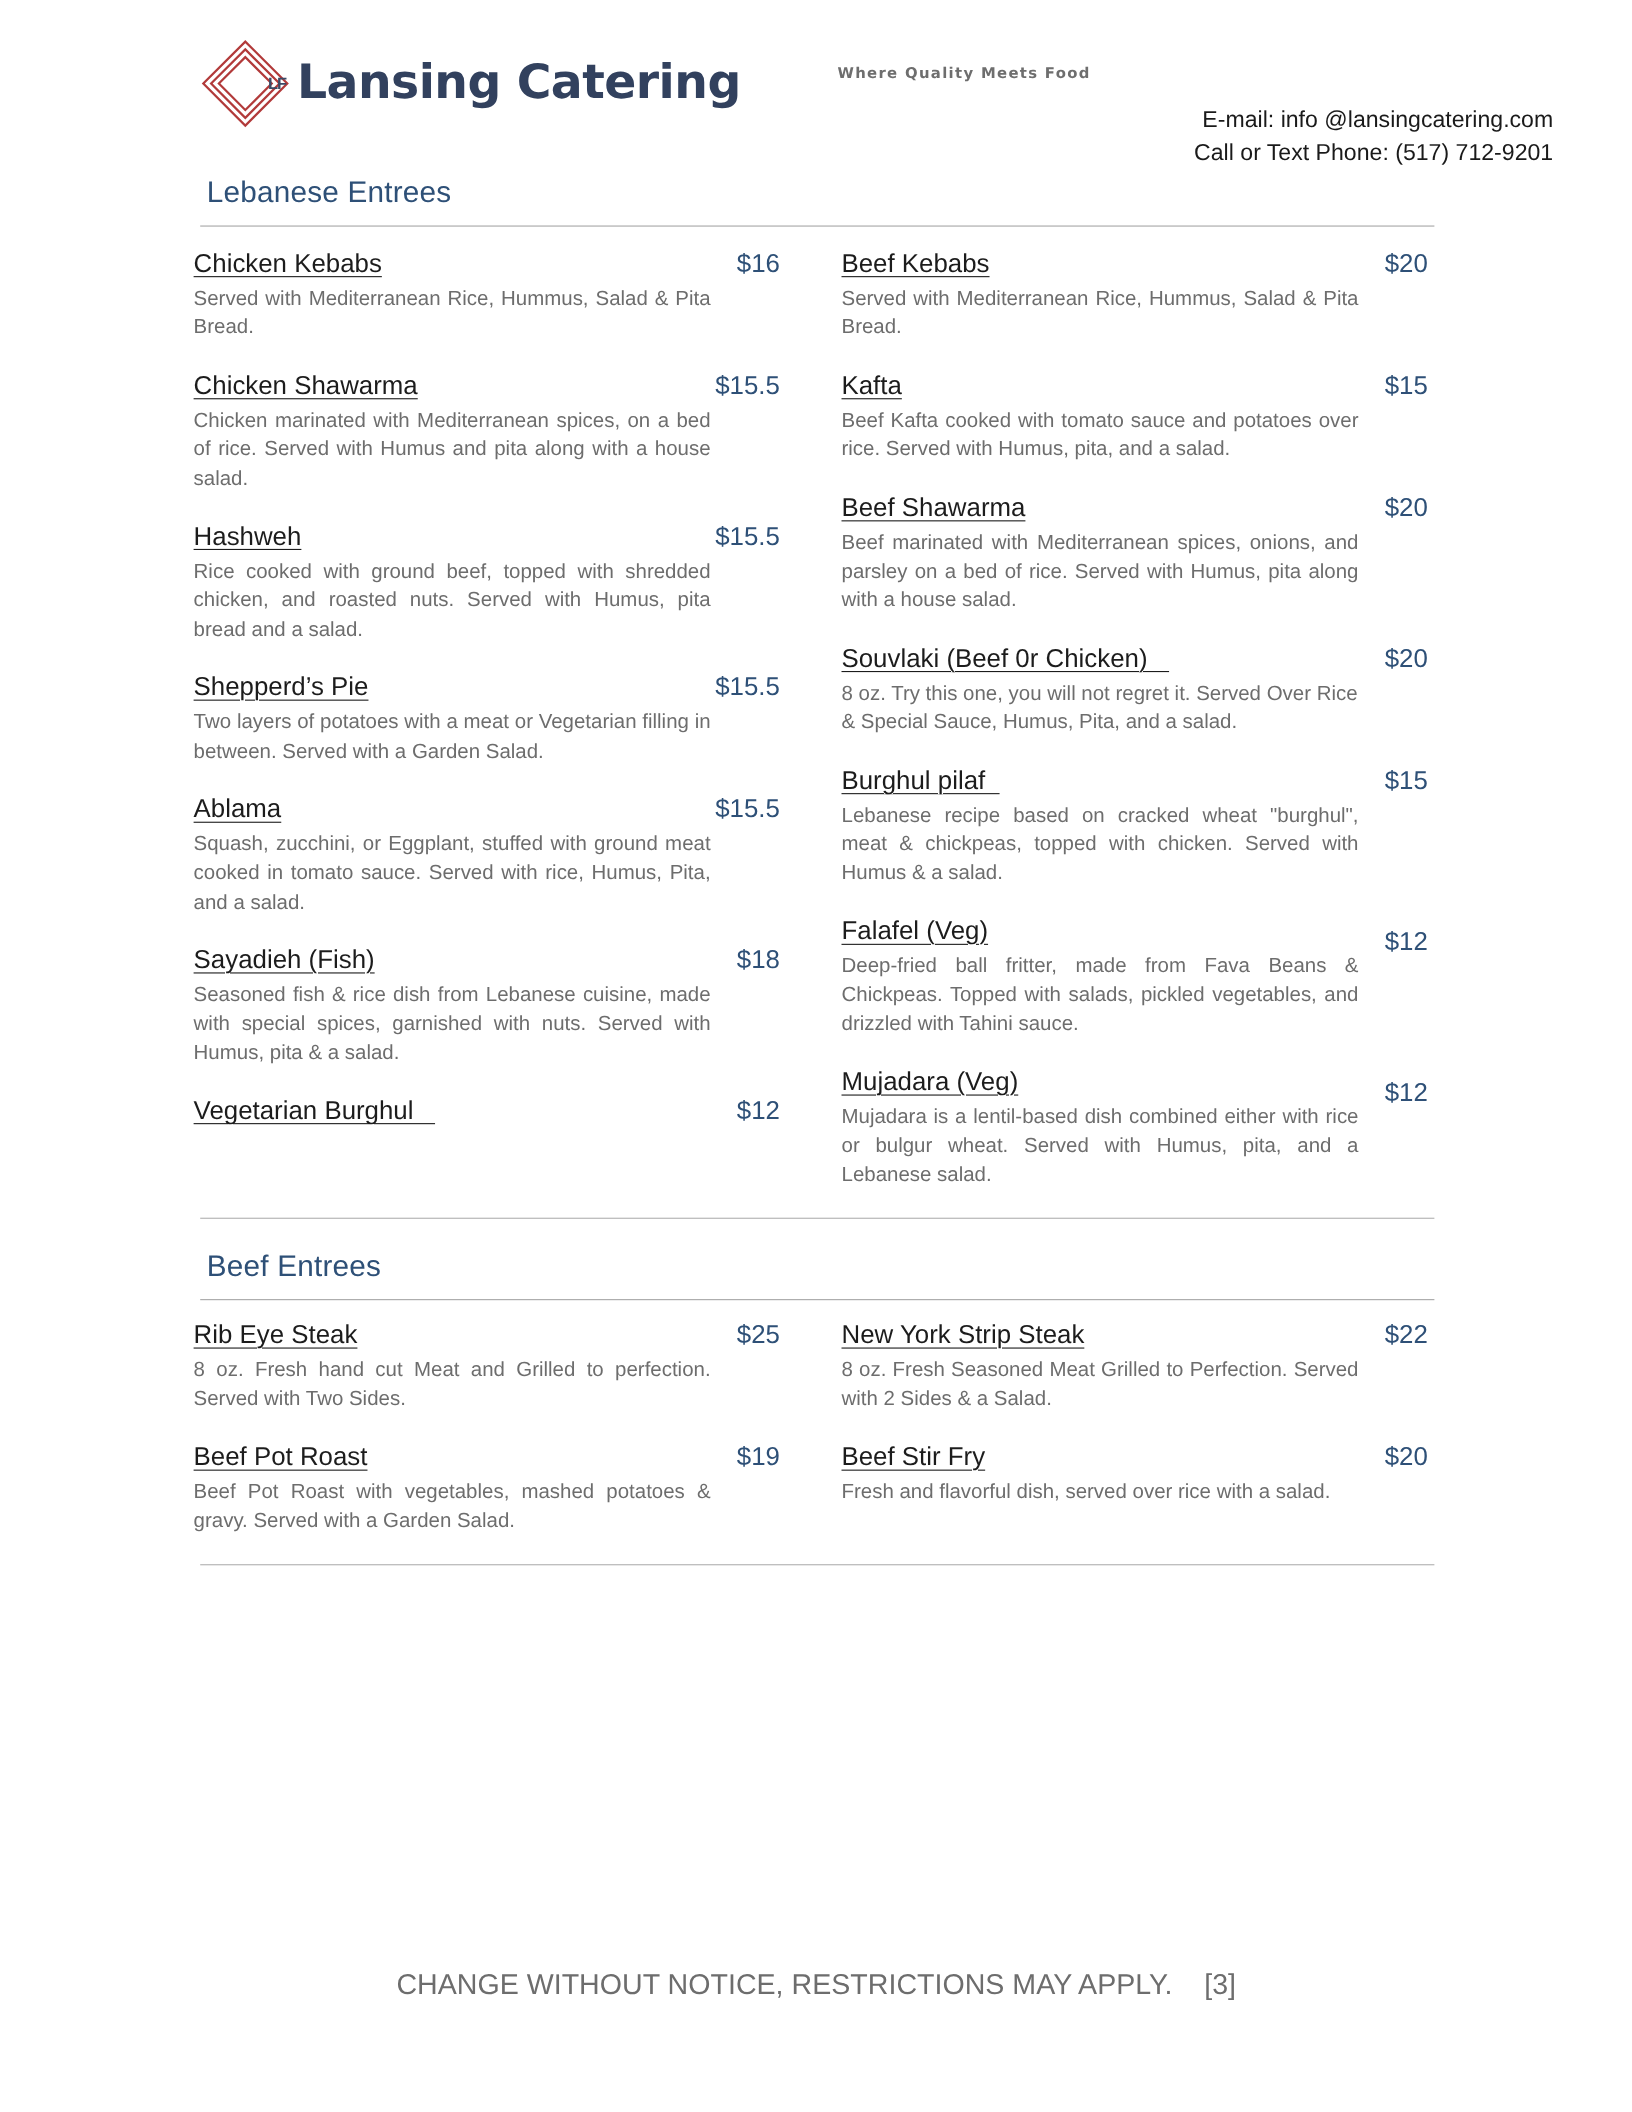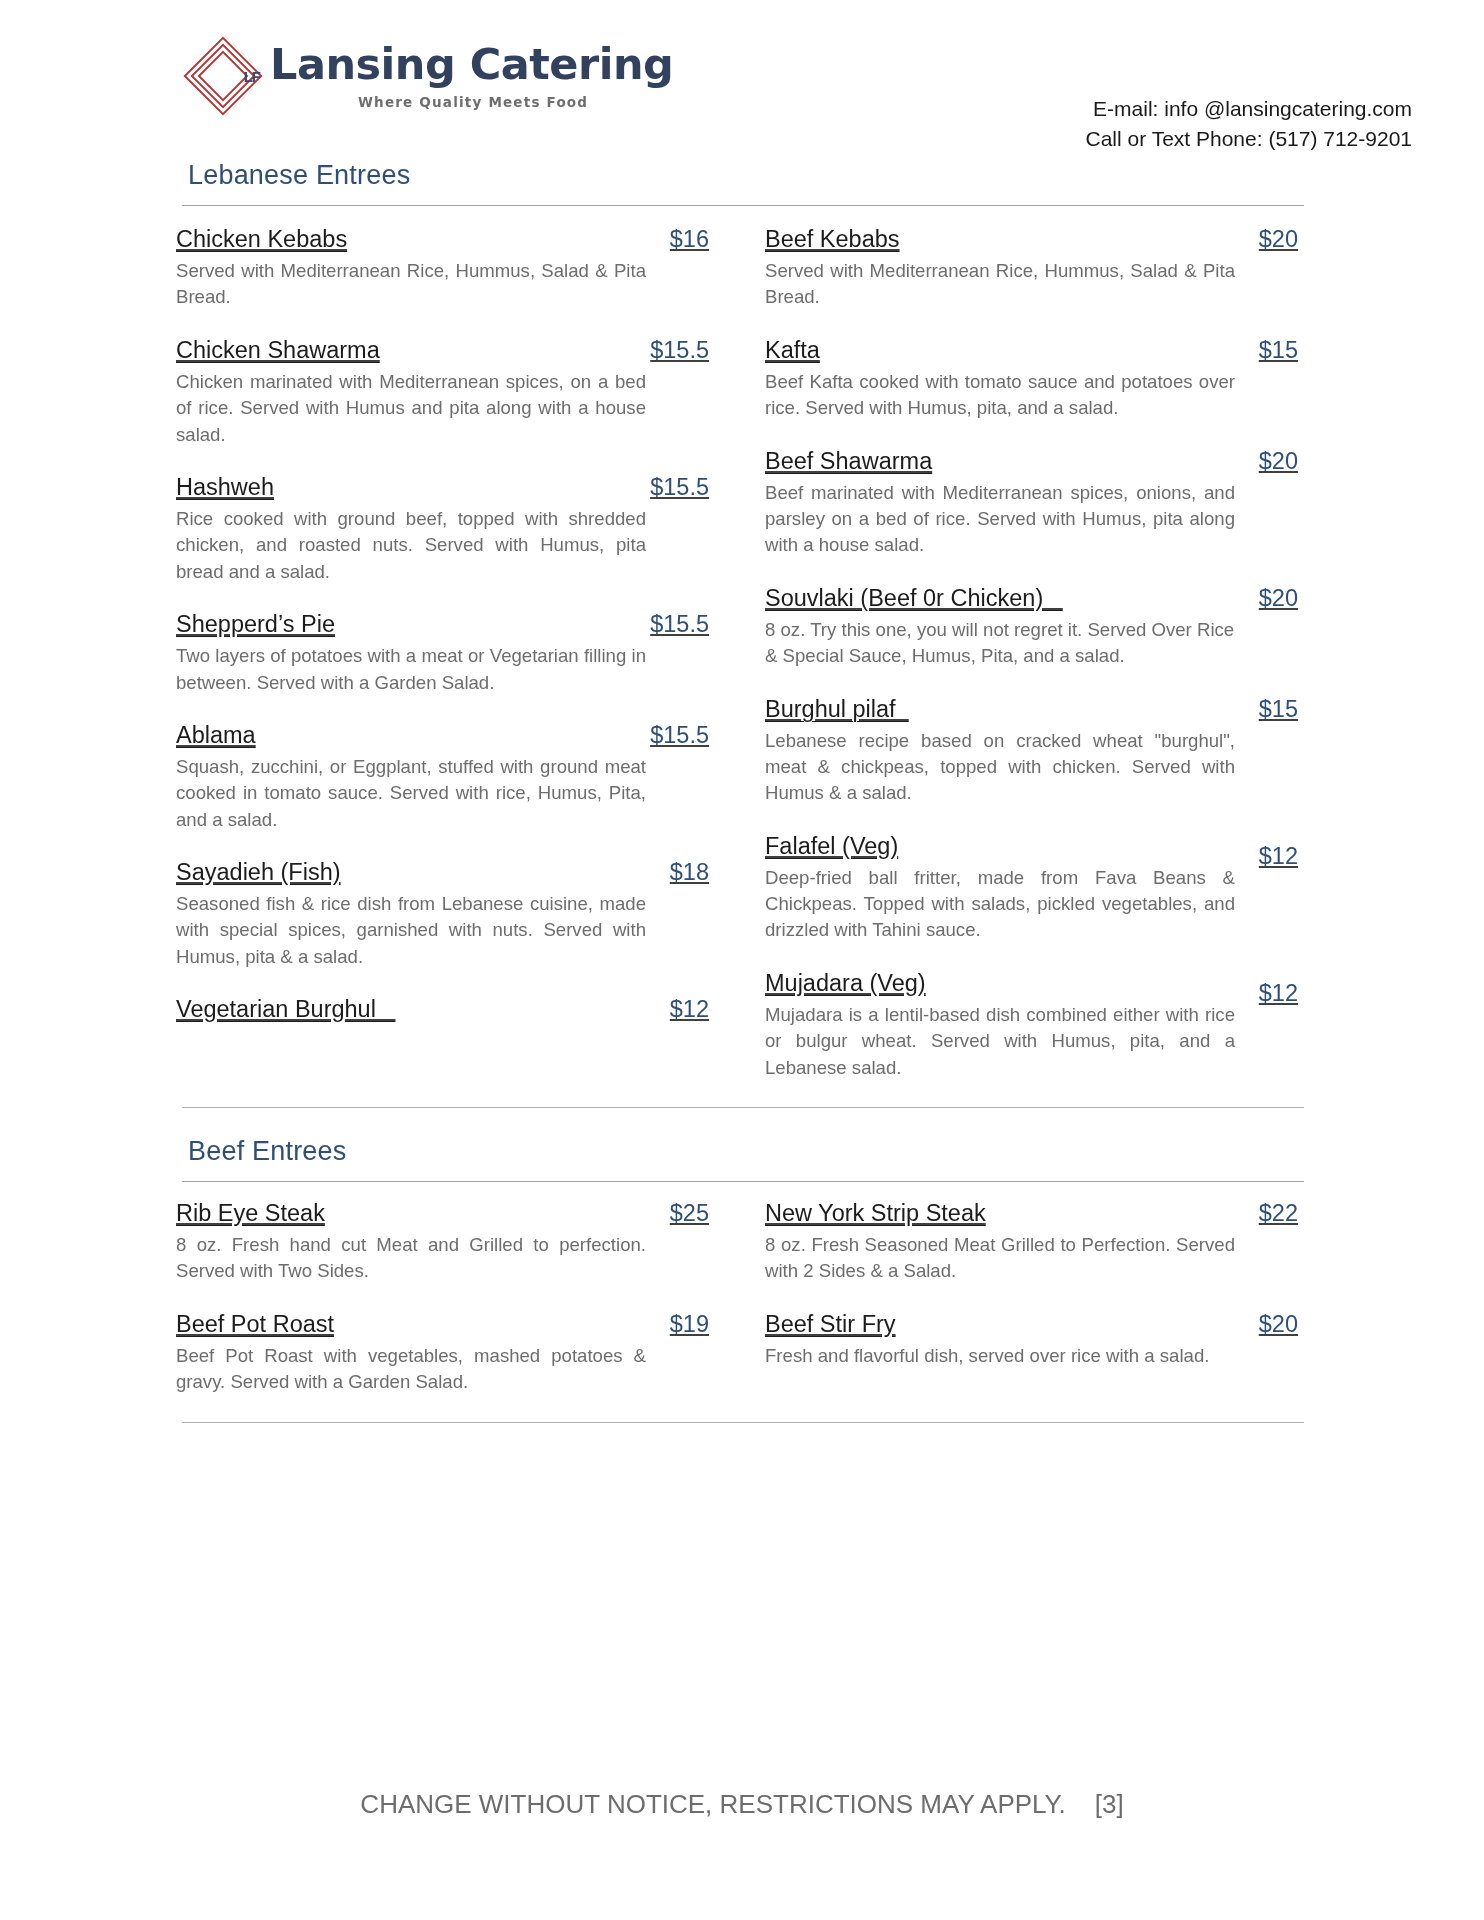--- a/index.html
+++ b/index.html
@@ -61,21 +61,21 @@
     left: 0; right: 0; top: 50%;
     transform: translateY(-50%);
     text-align: right;
     font-family: "Liberation Sans", sans-serif;
     font-size: 15px;
     font-weight: bold;
     color: #3b4a66;
     letter-spacing: -1px;
   }
 
-  .brand-text { display: flex; flex-direction: column; }
+  .brand-text { display: flex; flex-direction: row; }
   .brand-name {
     font-family: "DejaVu Sans", sans-serif;
     font-size: 43px;
     font-weight: bold;
     color: #32415e;
     letter-spacing: -0.5px;
     line-height: 1.05;
     white-space: nowrap;
   }
   .brand-tagline {
@@ -129,21 +129,20 @@
   .col { width: 533px; }
 
   .item { margin-bottom: 26px; }
   .item:last-child { margin-bottom: 0; }
 
   .item-head {
     display: flex;
     align-items: baseline;
     justify-content: space-between;
     gap: 10px;
-    text-decoration: underline;
   }
   .item-name {
     font-size: 23.5px;
     color: #1c1c1c;
     text-decoration: underline;
     text-underline-offset: 4px;
     text-decoration-thickness: 1.3px;
     white-space: pre;
   }
   .item-price {

